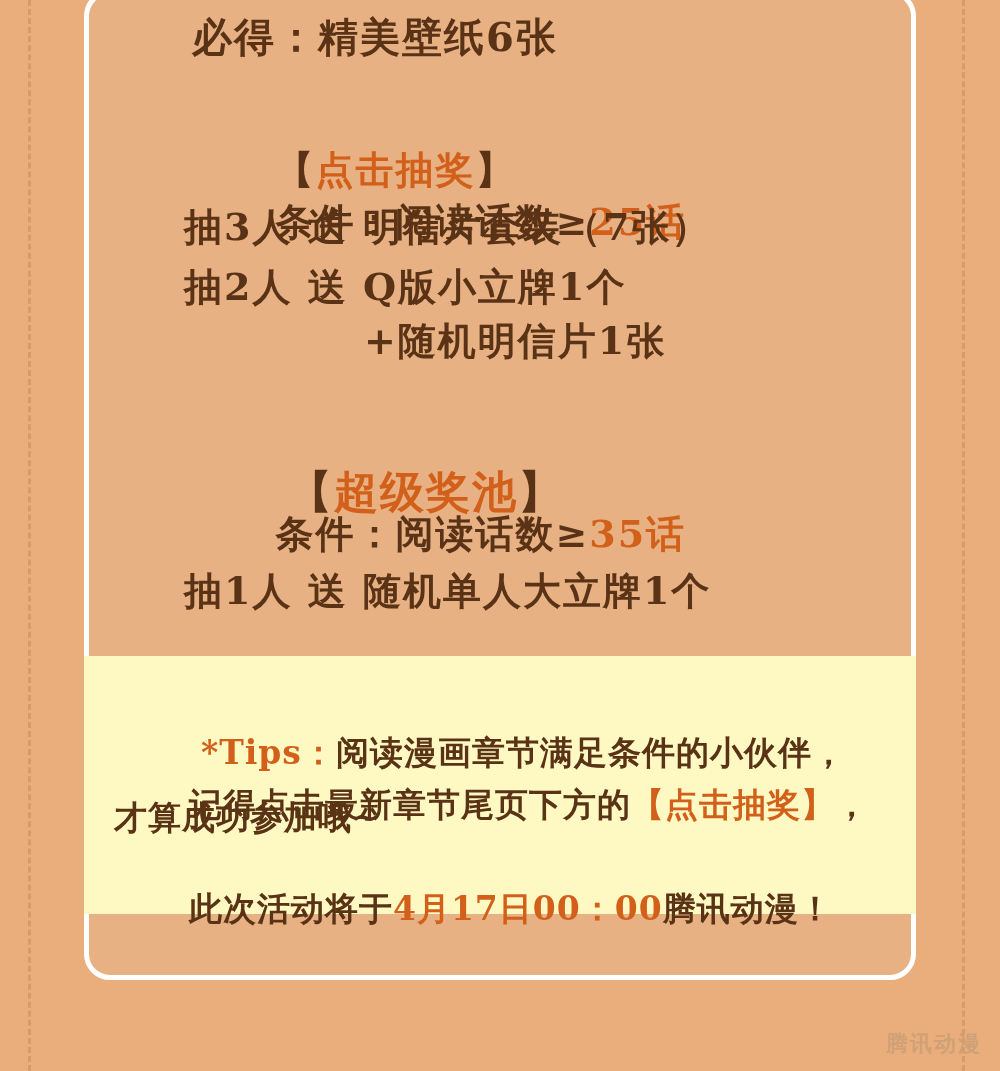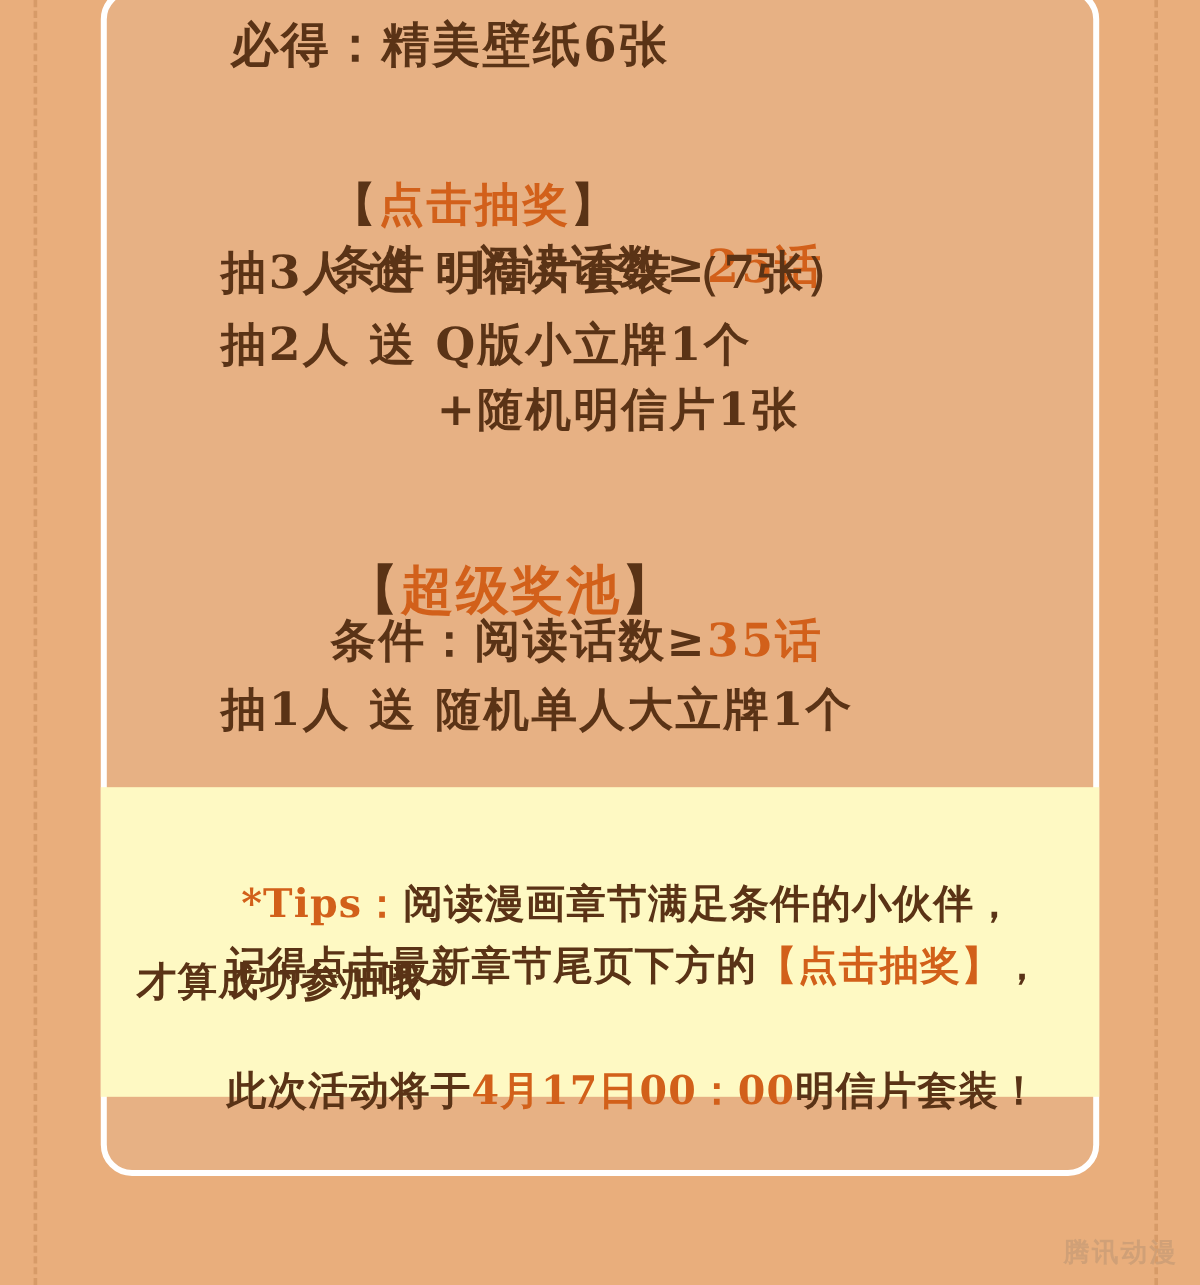--- a/index.html
+++ b/index.html
@@ -149,18 +149,18 @@
       <span class="star">*</span><span class="hl">Tips：</span><span>阅读漫画章节满足条件的小伙伴，</span>
     </div>
 
     <div class="tips-line" style="left:30px; top:140px;">才算成功参加哦~</div>
 
     <div class="tips-line" style="left:30px; top:88px;">
       <span>记得点击最新章节尾页下方的</span><span class="hl">【点击抽奖】</span><span>，</span>
     </div>
 
     <div class="tips-line" style="left:30px; top:192px;">
-      <span>此次活动将于</span><span class="hl">4月17日00：00</span><span>明信片套装！</span>
+      <span>此次活动将于</span><span class="hl">4月17日00：00</span><span>腾讯动漫！</span>
     </div>
   </div>
 
   <div class="watermark">腾讯动漫</div>
 </div>
 
 </body></html>

